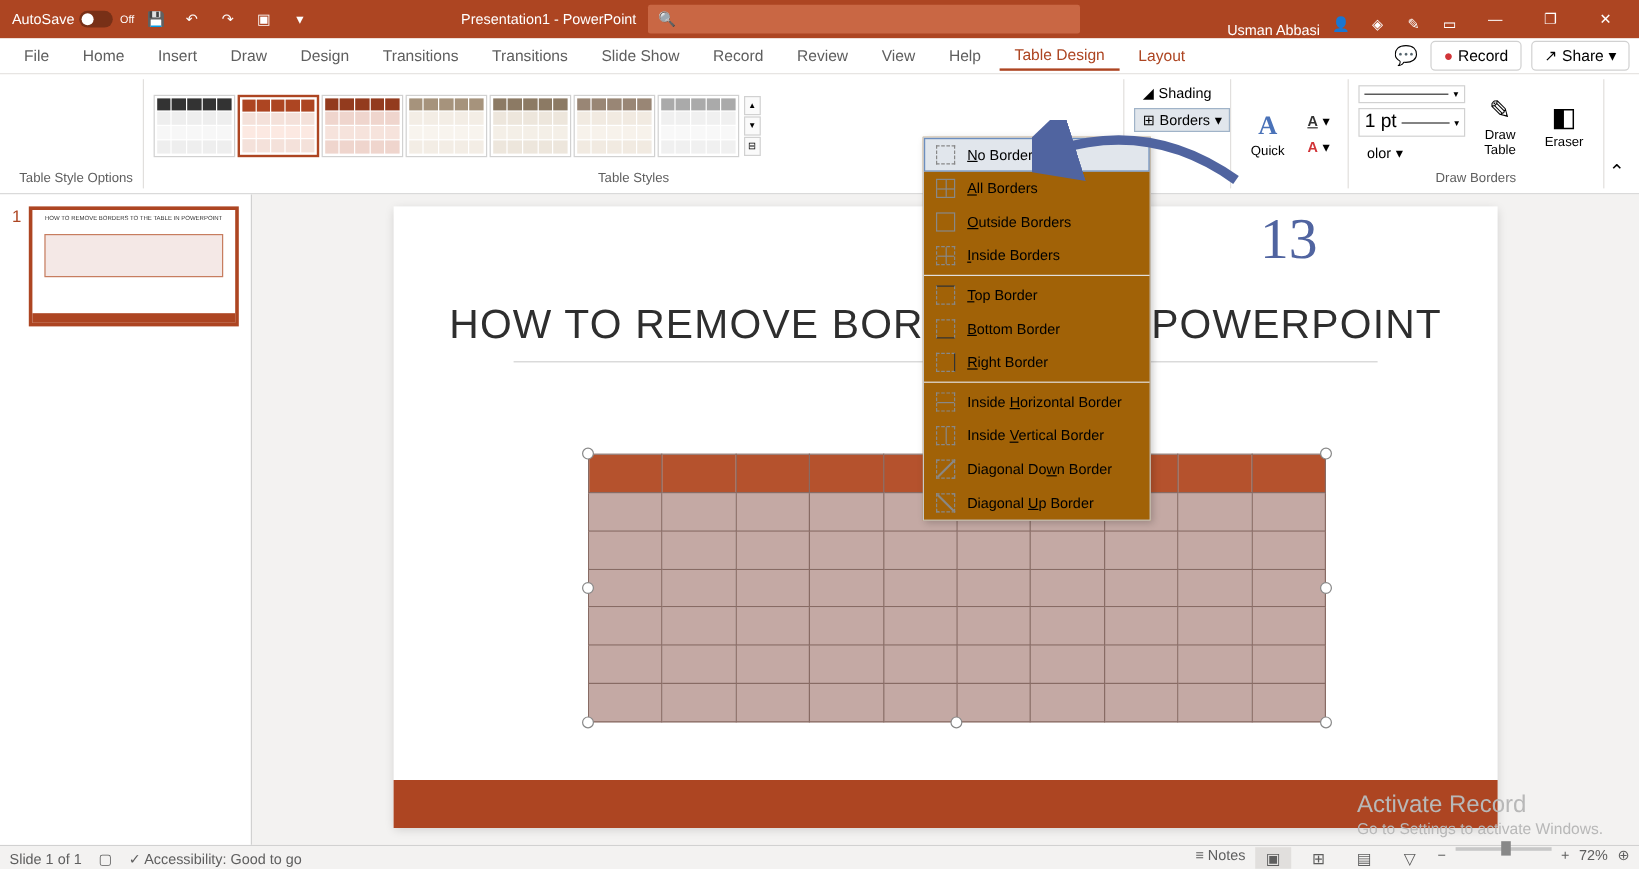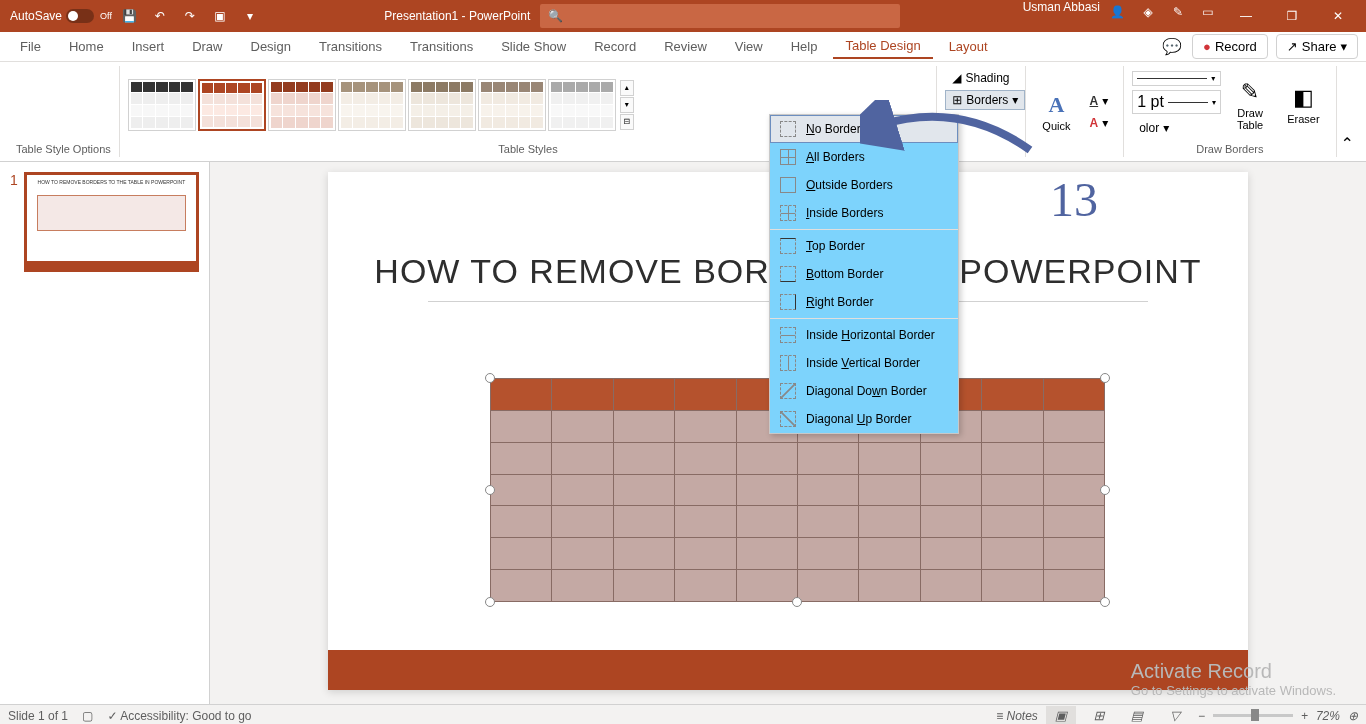--- a/index.html
+++ b/index.html
@@ -10,21 +10,21 @@
 .title-left { display: flex; align-items: center; gap: 6px; padding-left: 10px; }
 .autosave { display: flex; align-items: center; gap: 4px; text-align: center; }
 .toggle { width: 28px; height: 14px; background: rgba(0,0,0,0.3); border-radius: 8px; position: relative; }
 .toggle::after { content: ''; position: absolute; width: 10px; height: 10px; background: white; border-radius: 50%; top: 2px; left: 2px; }
 .toggle-off { font-size: 9px; margin-left: 2px; }
 .qat-btn { width: 24px; height: 24px; display: flex; align-items: center; justify-content: center; cursor: pointer; }
 .title-center { flex: 1; display: flex; align-items: center; justify-content: center; gap: 10px; }
 .search-box { background: #c96744; width: 360px; height: 24px; display: flex; align-items: center; padding: 0 8px; border-radius: 2px; }
 .search-box input { background: transparent; border: none; color: white; font-size: 12px; flex: 1; outline: none; }
 .search-box input::placeholder { color: rgba(255,255,255,0.8); }
-.title-right { display: flex; align-items: flex-start; gap: 6px; padding-right: 8px; }
+.title-right { display: flex; align-items: flex-end; gap: 6px; padding-right: 8px; }
 .win-btn { width: 40px; height: 32px; display: flex; align-items: center; justify-content: center; cursor: pointer; }
 
 
 .ribbon-tabs { background: white; height: 30px; display: flex; align-items: center; padding: 0 8px; gap: 4px; border-bottom: 1px solid #e1dfdd; }
 .tab { padding: 4px 12px; font-size: 13px; color: #5e5e5e; cursor: pointer; }
 .tab.active { color: #ad4522; border-bottom: 2px solid #ad4522; }
 .tab-right { margin-left: auto; display: flex; gap: 8px; align-items: center; }
 .record-btn { border: 1px solid #d1d1d1; padding: 4px 10px; border-radius: 4px; font-size: 13px; display: flex; align-items: center; gap: 4px; cursor: pointer; }
 .share-btn { background: white; border: 1px solid #d1d1d1; padding: 4px 10px; border-radius: 4px; font-size: 13px; display: flex; align-items: center; gap: 4px; cursor: pointer; }
 
@@ -65,28 +65,28 @@
 .slide-title { font-size: 34px; text-align: center; padding: 80px 40px 10px; letter-spacing: 1px; color: #2e2e2e; }
 .slide-title-underline { height: 1px; background: #d1d1d1; margin: 0 100px; }
 .slide-bottom-bar { position: absolute; bottom: 0; left: 0; right: 0; height: 40px; background: #ad4522; }
 .slide-table { position: absolute; top: 206px; left: 162px; width: 615px; height: 224px; border-collapse: collapse; }
 .slide-table td { border: 1px solid #886b64; background: #c4a9a4; }
 .slide-table tr:first-child td { background: #b5522d; }
 .sel-handle { position: absolute; width: 10px; height: 10px; background: white; border: 1px solid #888; border-radius: 50%; }
 
 
 .status-bar { background: #f3f2f1; height: 22px; border-top: 1px solid #d1d1d1; display: flex; align-items: center; padding: 0 8px; font-size: 12px; color: #5e5e5e; gap: 14px; }
-.status-right { margin-left: auto; display: flex; align-items: center; gap: 8px; font-style: italic; }
+.status-right { margin-left: auto; display: flex; align-items: flex-start; gap: 8px; }
 .view-btn { width: 30px; height: 20px; display: flex; align-items: center; justify-content: center; cursor: pointer; font-size: 13px; }
 .view-btn.active { background: #e1dfdd; }
 .zoom-slider { width: 80px; height: 3px; background: #c8c8c8; position: relative; }
 .zoom-slider::after { content: ''; position: absolute; width: 8px; height: 12px; background: #888; top: -5px; left: 38px; }
 
 
-.borders-dropdown { position: absolute; top: 114px; left: 769px; width: 190px; background: #7dd3fc; border: 1px solid #c8c8c8; box-shadow: 2px 2px 6px rgba(0,0,0,0.2); z-index: 100; }
+.borders-dropdown { position: absolute; top: 114px; left: 769px; width: 190px; background: #a16207; border: 1px solid #c8c8c8; box-shadow: 2px 2px 6px rgba(0,0,0,0.2); z-index: 100; }
 .dd-item { display: flex; align-items: center; gap: 10px; padding: 6px 10px; font-size: 12px; cursor: pointer; }
 .dd-item.highlighted { background: #e1e6ec; border: 1px solid #6c8ebf; padding: 5px 9px; }
 .dd-sep { height: 1px; background: #e1dfdd; margin: 2px 0; }
 .dd-icon { width: 16px; height: 16px; border: 1px solid #888; position: relative; }
 
 
 .annotation-arrow { position: absolute; top: 100px; left: 860px; z-index: 200; pointer-events: none; }
 .annotation-number { position: absolute; top: 172px; left: 1050px; font-size: 48px; color: #5064a0; font-family: 'Comic Sans MS', cursive; z-index: 200; pointer-events: none; }
 
 

